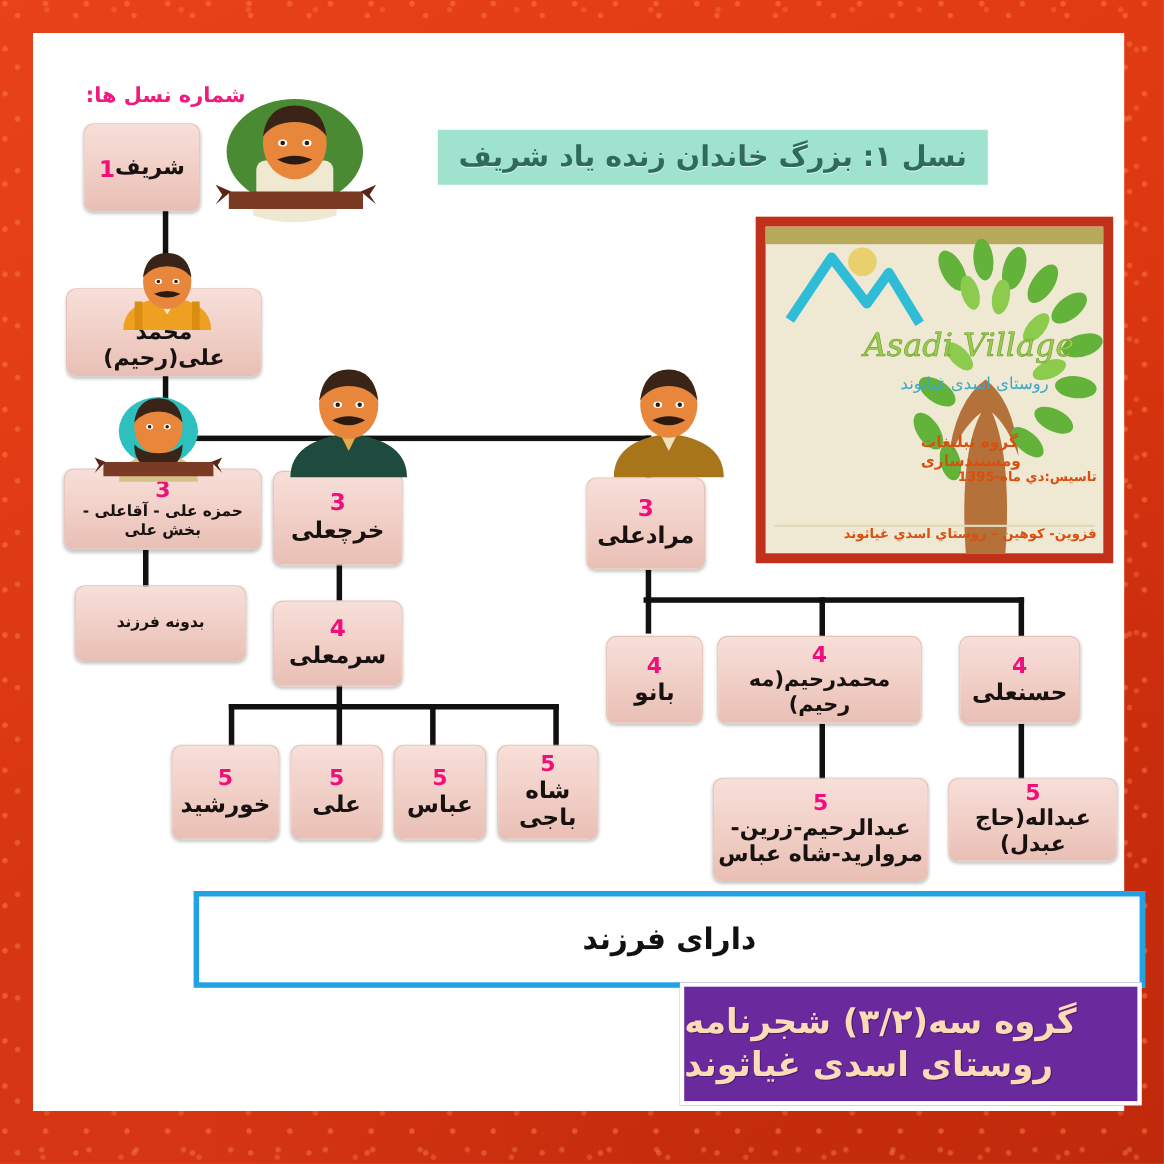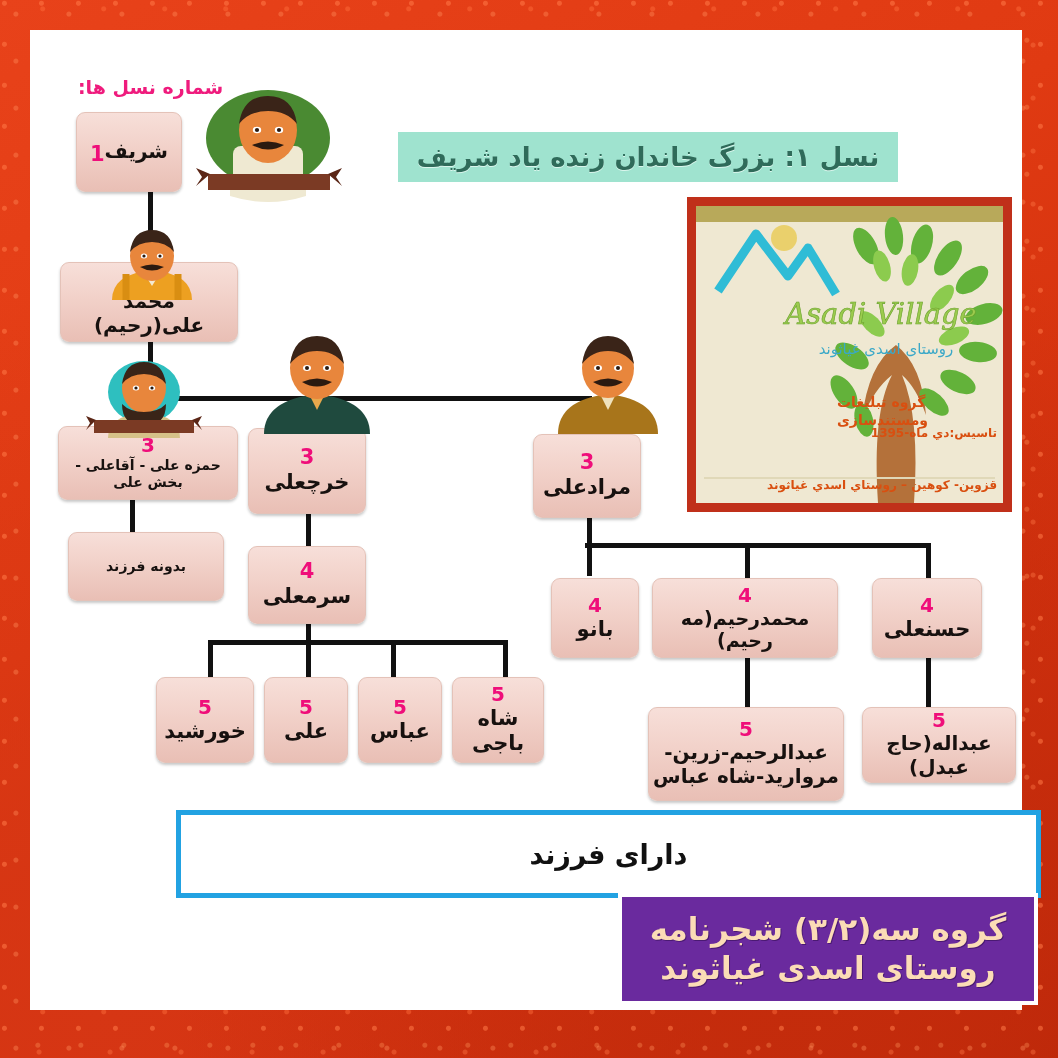--- a/index.html
+++ b/index.html
@@ -57,21 +57,20 @@
   .av svg{display:block;}
   
   #banner{
     position:absolute;left:398px;top:118px;width:500px;height:50px;
     background:#9fe3cf;
     display:flex;align-items:center;justify-content:center;
     color:#2f6b5a;font-weight:bold;font-size:26px;
     letter-spacing:.5px;
     text-shadow:0 1px 0 #d9f5ec;
     z-index:5;
-    margin-top:14px;
   }
   #genlabel{
     position:absolute;left:78px;top:76px;
     color:#ef1b7d;font-weight:bold;font-size:19px;z-index:5;
   }
   
   #logo{
     position:absolute;left:687px;top:197px;width:325px;height:315px;
     border:9px solid #c0301a;
     box-sizing:border-box;
@@ -85,21 +84,21 @@
   #childbox{
     position:absolute;left:176px;top:810px;width:865px;height:88px;
     border:5px solid #22a2e2;background:#fff;
     display:flex;align-items:center;justify-content:center;
     font-size:27px;font-weight:bold;color:#111;z-index:9;
     box-sizing:border-box;
   }
   #footer{
     position:absolute;left:618px;top:893px;width:420px;height:112px;
     background:#6a2a9e;border:4px solid #ffffff;
-    display:flex;flex-direction:column;align-items:center;justify-content:center;
+    display:flex;flex-direction:column;align-items:flex-end;justify-content:center;
     color:#fbdcb6;font-weight:bold;font-size:31px;line-height:1.25;
     z-index:12;box-sizing:border-box;
     text-shadow:1px 1px 0 #4a1a72;
   }
 </style>
 </head>
 <body>
 
 <div id="bg"></div>
 <div id="slide"></div>

